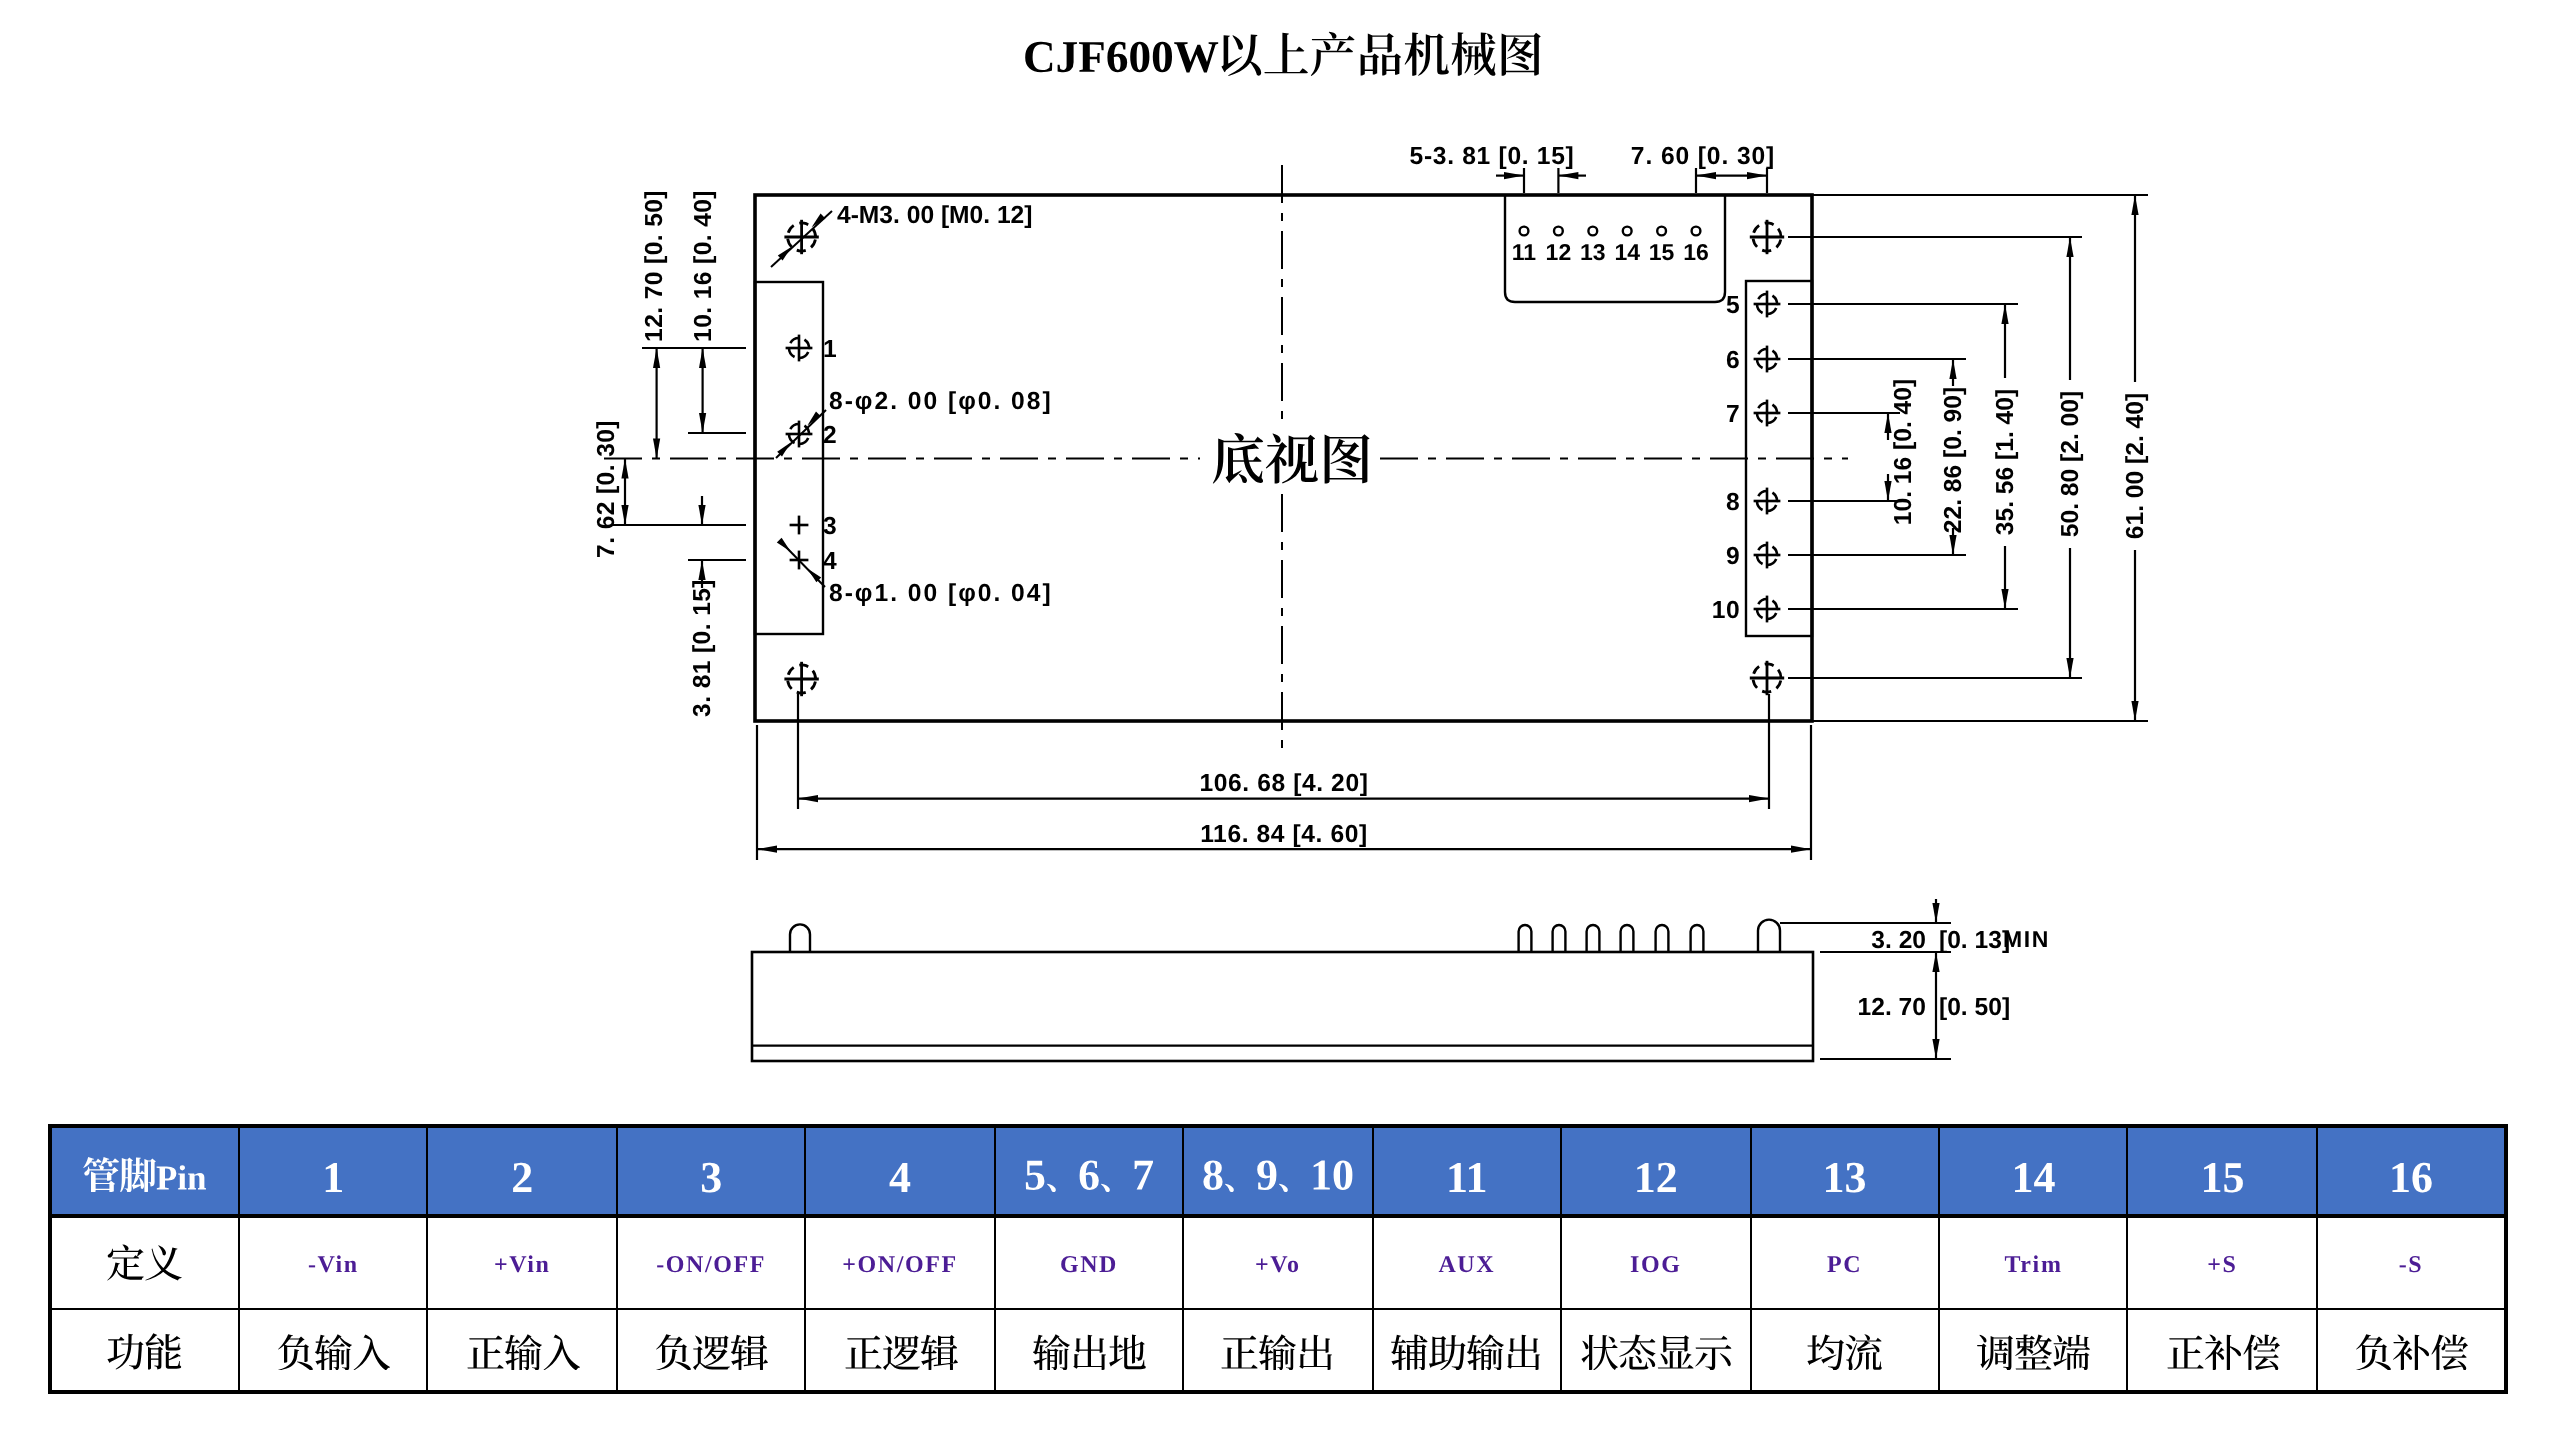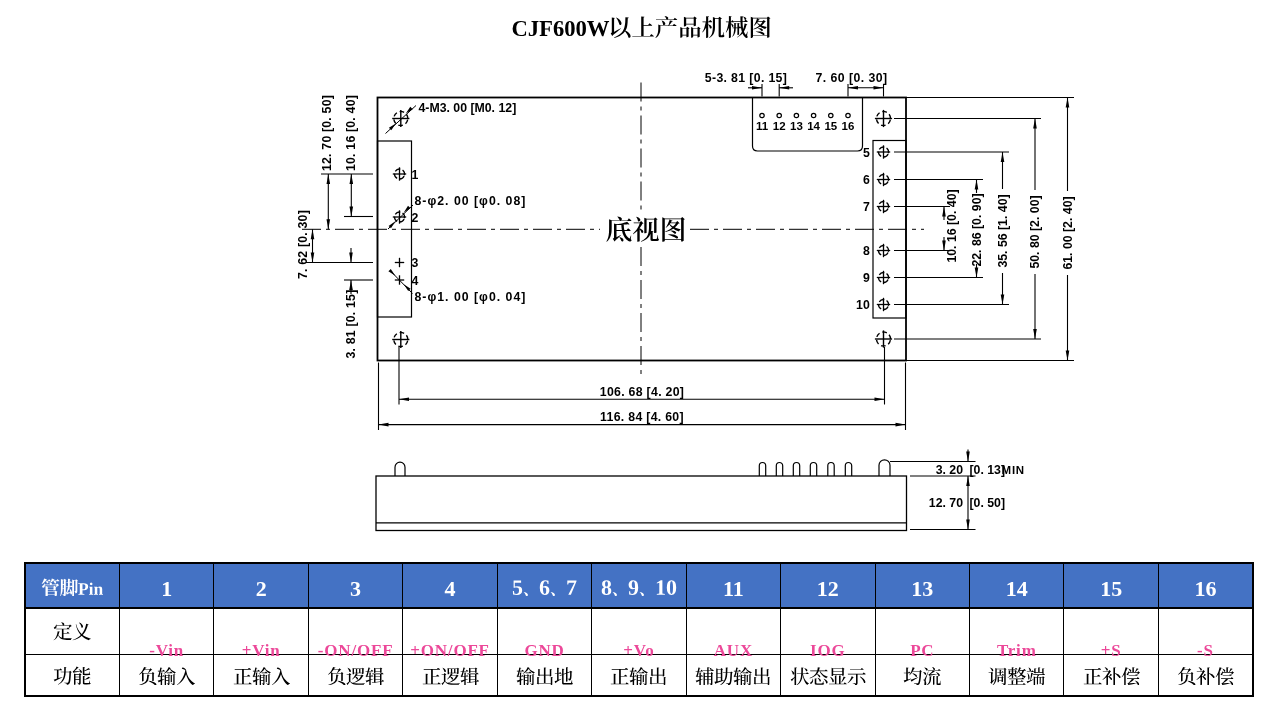--- a/index.html
+++ b/index.html
@@ -6,21 +6,21 @@
 .ptab{position:absolute;left:24px;top:562px;width:1230px;height:135px;border-collapse:collapse;table-layout:fixed}
 .ptab td{border:1px solid #000;text-align:center;vertical-align:middle;padding:0}
 .ptab tr.hd td{background:#4472C4;border-bottom:2px solid #000;height:45px}
 .ptab tr.r2 td{height:46px}
 .ptab tr.r3 td{height:42px}
 .ptab td:first-child{border-left:2px solid #000}
 .ptab td:last-child{border-right:2px solid #000}
 .ptab tr.hd td{border-top:2px solid #000}
 .ptab tr.r3 td{border-bottom:2px solid #000}
 .lt{font-family:"Liberation Serif",serif;font-weight:700;font-size:22px;color:#fff;position:relative;top:3.5px}
-.lt2{font-family:"Liberation Serif",serif;font-weight:700;font-size:17px;letter-spacing:0.8px;color:#ec4899;position:relative;top:20px}
+.lt2{font-family:"Liberation Serif",serif;font-weight:700;font-size:12px;letter-spacing:0.8px;color:#4c1d95;position:relative;top:1px}
 </style></head><body>
 <svg width="1280" height="720" viewBox="0 0 1280 720" style="position:absolute;left:0;top:0">
     <path d="M520.5 36.1Q516.8 36.1 514.7 34.1Q512.6 32.2 512.6 28.7Q512.6 24.9 514.6 22.9Q516.6 20.9 520.5 20.9Q523.1 20.9 525.8 21.7L525.9 25.2H524.9L524.6 23.1Q523.1 22.1 521.2 22.1Q518.6 22.1 517.4 23.7Q516.3 25.3 516.3 28.6Q516.3 31.7 517.5 33.4Q518.7 35.0 521.1 35.0Q522.3 35.0 523.3 34.7Q524.2 34.3 524.7 33.9L525.1 31.4H526.1L526.0 35.2Q525.0 35.6 523.5 35.9Q521.9 36.1 520.5 36.1Z M533.3 22.2 531.5 21.9V21.1H538.5V21.9L536.8 22.2V31.1Q536.8 33.5 535.5 34.8Q534.2 36.1 531.7 36.1Q530.9 36.1 530.1 36.0Q529.3 35.9 528.8 35.8V32.4H529.8L530.1 34.4Q530.3 34.7 530.7 34.8Q531.1 35.0 531.6 35.0Q532.3 35.0 532.8 34.4Q533.3 33.9 533.3 32.9Z M544.9 29.6V34.8L547.3 35.1V35.9H539.7V35.1L541.4 34.8V22.2L539.5 21.9V21.1H551.8V25.1H550.8L550.5 22.5Q549.9 22.4 548.7 22.4Q547.4 22.3 546.7 22.3H544.9V28.4H548.5L548.8 26.5H549.8V31.5H548.8L548.5 29.6Z M563.6 31.3Q563.6 33.6 562.4 34.9Q561.2 36.1 558.9 36.1Q556.4 36.1 555.1 34.2Q553.7 32.3 553.7 28.6Q553.7 26.2 554.4 24.5Q555.1 22.7 556.4 21.8Q557.7 20.9 559.3 20.9Q561.1 20.9 562.7 21.4V24.8H561.7L561.2 22.6Q560.5 22.1 559.6 22.1Q558.5 22.1 557.8 23.5Q557.1 24.9 557.0 27.4Q558.2 26.9 559.3 26.9Q561.4 26.9 562.5 28.0Q563.6 29.2 563.6 31.3ZM558.9 35.0Q559.7 35.0 560.0 34.1Q560.3 33.3 560.3 31.5Q560.3 30.0 559.9 29.1Q559.5 28.3 558.6 28.3Q557.8 28.3 556.9 28.5V28.6Q556.9 35.0 558.9 35.0Z M574.7 28.4Q574.7 36.1 569.8 36.1Q567.5 36.1 566.3 34.2Q565.1 32.2 565.1 28.4Q565.1 24.8 566.3 22.8Q567.5 20.9 569.9 20.9Q572.2 20.9 573.5 22.8Q574.7 24.7 574.7 28.4ZM571.4 28.4Q571.4 25.0 571.0 23.5Q570.7 22.0 569.8 22.0Q569.0 22.0 568.7 23.4Q568.3 24.9 568.3 28.4Q568.3 32.0 568.7 33.5Q569.0 35.0 569.8 35.0Q570.6 35.0 571.0 33.5Q571.4 32.0 571.4 28.4Z M586.0 28.4Q586.0 36.1 581.1 36.1Q578.8 36.1 577.6 34.2Q576.4 32.2 576.4 28.4Q576.4 24.8 577.6 22.8Q578.8 20.9 581.2 20.9Q583.5 20.9 584.8 22.8Q586.0 24.7 586.0 28.4ZM582.7 28.4Q582.7 25.0 582.3 23.5Q582.0 22.0 581.1 22.0Q580.3 22.0 580.0 23.4Q579.6 24.9 579.6 28.4Q579.6 32.0 580.0 33.5Q580.3 35.0 581.1 35.0Q581.9 35.0 582.3 33.5Q582.7 32.0 582.7 28.4Z M603.4 36.2H602.0L598.3 27.1L594.7 36.2H593.3L588.4 22.2L587.1 21.9V21.1H593.8V21.9L592.1 22.2L595.2 31.0L598.7 22.4H600.1L603.5 31.0L606.1 22.2L604.3 21.9V21.1H609.1V21.9L607.8 22.2Z" fill="#000"></path>
     <path d="M615.0 17.9Q614.9 18.2 614.7 18.3Q614.5 18.5 614.1 18.6V19.4H611.8V18.0V17.6ZM611.3 33.3Q611.9 33.1 612.9 32.6Q613.9 32.0 615.2 31.3Q616.5 30.7 617.9 29.8Q619.4 29.0 620.9 28.2L621.0 28.5Q620.2 29.2 618.9 30.3Q617.6 31.4 616.0 32.8Q614.4 34.1 612.5 35.5ZM613.5 18.5 614.1 18.8V33.3L612.0 34.2L613.0 33.3Q613.3 34.0 613.1 34.6Q613.0 35.2 612.8 35.6Q612.5 35.9 612.2 36.1L610.7 33.3Q611.4 33.0 611.6 32.7Q611.8 32.5 611.8 32.1V18.5ZM628.7 17.5Q628.7 17.8 628.5 18.0Q628.3 18.2 627.8 18.2Q627.7 20.7 627.6 22.8Q627.4 25.0 627.0 26.9Q626.5 28.7 625.7 30.3Q624.8 32.0 623.4 33.3Q621.9 34.7 619.7 35.9Q617.5 37.0 614.3 38.0L614.1 37.6Q617.3 36.1 619.4 34.5Q621.5 33.0 622.7 31.2Q623.9 29.4 624.4 27.2Q625.0 25.1 625.2 22.6Q625.3 20.2 625.4 17.2ZM624.5 30.3Q626.6 31.1 627.9 32.0Q629.1 33.0 629.8 34.0Q630.4 34.9 630.5 35.7Q630.7 36.6 630.4 37.1Q630.1 37.7 629.6 37.8Q629.0 37.9 628.4 37.4Q628.2 36.5 627.8 35.6Q627.4 34.6 626.8 33.7Q626.2 32.8 625.6 31.9Q624.9 31.1 624.3 30.4ZM616.5 17.6Q618.3 18.5 619.4 19.5Q620.4 20.5 620.9 21.5Q621.4 22.4 621.5 23.2Q621.5 23.9 621.2 24.4Q620.9 24.9 620.4 24.9Q619.9 25.0 619.3 24.5Q619.1 23.4 618.6 22.2Q618.1 21.0 617.5 19.8Q616.8 18.7 616.2 17.7Z M641.2 16.4 644.4 16.7Q644.4 17.0 644.2 17.2Q644.0 17.3 643.6 17.4V36.3H641.2ZM642.5 25.1H648.1L649.5 23.3Q649.5 23.3 649.8 23.5Q650.1 23.7 650.5 24.0Q650.9 24.3 651.4 24.7Q651.8 25.1 652.2 25.4Q652.1 25.8 651.6 25.8H642.5ZM632.2 36.0H649.8L651.3 34.1Q651.3 34.1 651.5 34.3Q651.8 34.5 652.3 34.8Q652.7 35.2 653.2 35.5Q653.6 35.9 654.0 36.3Q653.9 36.6 653.3 36.6H632.4Z M658.3 25.2V24.5L660.8 25.4H660.4V28.1Q660.4 29.2 660.3 30.5Q660.2 31.7 659.7 33.1Q659.2 34.4 658.3 35.7Q657.3 36.9 655.7 38.0L655.4 37.7Q656.7 36.2 657.3 34.6Q657.9 33.0 658.1 31.3Q658.3 29.6 658.3 28.1V25.4ZM674.0 23.8Q674.0 23.8 674.3 24.0Q674.5 24.1 674.9 24.4Q675.3 24.7 675.8 25.1Q676.2 25.4 676.5 25.7Q676.5 25.9 676.3 26.0Q676.2 26.1 675.9 26.1H659.6V25.4H672.7ZM672.9 21.1Q672.8 21.3 672.6 21.5Q672.4 21.6 672.0 21.6Q671.6 22.3 671.0 23.0Q670.5 23.8 669.8 24.5Q669.2 25.3 668.6 25.9H668.2Q668.5 25.2 668.8 24.2Q669.1 23.2 669.4 22.2Q669.7 21.3 669.9 20.5ZM661.8 20.4Q663.2 20.9 664.0 21.5Q664.8 22.2 665.0 22.8Q665.3 23.4 665.3 23.9Q665.2 24.5 664.8 24.8Q664.5 25.1 664.0 25.1Q663.5 25.1 663.0 24.7Q663.0 24.0 662.8 23.2Q662.5 22.5 662.2 21.8Q661.9 21.1 661.6 20.5ZM674.8 17.8Q674.8 17.8 675.0 18.0Q675.3 18.2 675.7 18.5Q676.1 18.8 676.5 19.1Q676.9 19.5 677.3 19.8Q677.2 20.1 676.6 20.1H656.1L655.9 19.5H673.5ZM664.6 15.9Q666.0 16.1 666.8 16.4Q667.6 16.8 667.9 17.3Q668.3 17.7 668.2 18.2Q668.2 18.7 667.9 19.0Q667.6 19.3 667.2 19.4Q666.7 19.4 666.2 19.1Q666.1 18.2 665.6 17.4Q665.0 16.6 664.4 16.1Z M683.9 17.7V16.7L686.3 17.7H694.7V18.4H686.2V25.7Q686.2 25.8 685.9 26.0Q685.6 26.1 685.2 26.3Q684.8 26.4 684.3 26.4H683.9ZM693.7 17.7H693.4L694.5 16.5L696.9 18.3Q696.8 18.4 696.5 18.5Q696.2 18.7 695.9 18.8V25.6Q695.9 25.7 695.6 25.8Q695.3 26.0 694.8 26.1Q694.4 26.2 694.0 26.2H693.7ZM685.1 23.8H694.8V24.4H685.1ZM680.3 27.9V27.0L682.5 27.9H687.7V28.6H682.4V37.0Q682.4 37.1 682.1 37.3Q681.9 37.4 681.4 37.6Q681.0 37.7 680.6 37.7H680.3ZM686.4 27.9H686.2L687.3 26.8L689.6 28.5Q689.5 28.6 689.2 28.8Q689.0 28.9 688.6 29.0V36.6Q688.6 36.7 688.3 36.8Q688.0 37.0 687.6 37.1Q687.2 37.3 686.8 37.3H686.4ZM681.1 34.8H687.5V35.5H681.1ZM691.1 27.9V27.0L693.3 27.9H698.8V28.6H693.2V37.0Q693.2 37.1 693.0 37.3Q692.7 37.5 692.3 37.6Q691.9 37.7 691.4 37.7H691.1ZM697.5 27.9H697.2L698.3 26.7L700.6 28.5Q700.5 28.6 700.3 28.8Q700.0 28.9 699.7 29.0V36.8Q699.7 36.9 699.3 37.0Q699.0 37.2 698.6 37.3Q698.2 37.4 697.8 37.4H697.5ZM691.8 34.8H698.5V35.5H691.8Z M713.9 18.0H720.1V18.7H713.9ZM712.9 18.0V17.8V17.1L715.4 18.0H715.0V26.2Q715.0 27.9 714.9 29.5Q714.7 31.1 714.1 32.7Q713.6 34.2 712.4 35.5Q711.3 36.9 709.3 37.9L709.0 37.7Q710.7 36.2 711.6 34.4Q712.4 32.6 712.6 30.5Q712.9 28.5 712.9 26.2ZM718.6 18.0H718.4L719.5 16.7L721.8 18.6Q721.7 18.8 721.4 18.9Q721.2 19.0 720.8 19.0V34.7Q720.8 34.9 720.9 35.0Q721.0 35.2 721.2 35.2H721.7Q721.9 35.2 722.0 35.2Q722.2 35.2 722.3 35.1Q722.4 35.1 722.5 35.1Q722.6 35.1 722.6 34.9Q722.7 34.7 722.9 34.3Q723.0 33.8 723.1 33.2Q723.3 32.6 723.4 32.0H723.6L723.7 35.0Q724.1 35.2 724.3 35.4Q724.4 35.6 724.4 36.0Q724.4 36.6 723.8 36.9Q723.1 37.2 721.5 37.2H720.5Q719.7 37.2 719.3 37.0Q718.9 36.8 718.8 36.4Q718.6 36.0 718.6 35.3ZM702.4 21.6H708.9L710.1 19.9Q710.1 19.9 710.3 20.1Q710.5 20.3 710.9 20.6Q711.2 20.9 711.6 21.3Q711.9 21.6 712.2 21.9Q712.1 22.3 711.6 22.3H702.6ZM705.8 21.6H708.1V22.0Q707.4 25.0 706.1 27.7Q704.7 30.3 702.6 32.4L702.3 32.1Q703.2 30.7 703.9 28.9Q704.6 27.2 705.0 25.3Q705.5 23.5 705.8 21.6ZM706.1 16.2 709.1 16.5Q709.1 16.7 708.9 16.9Q708.7 17.0 708.2 17.1V37.2Q708.2 37.3 708.0 37.5Q707.7 37.6 707.3 37.8Q706.9 37.9 706.5 37.9H706.1ZM708.2 24.2Q709.6 24.7 710.4 25.3Q711.1 25.8 711.5 26.4Q711.8 27.0 711.7 27.5Q711.7 28.0 711.4 28.3Q711.1 28.5 710.7 28.6Q710.3 28.6 709.8 28.2Q709.8 27.6 709.5 26.9Q709.2 26.2 708.8 25.5Q708.4 24.9 708.0 24.4Z M730.8 23.2Q732.0 23.8 732.7 24.4Q733.3 25.0 733.4 25.5Q733.6 26.1 733.4 26.4Q733.2 26.8 732.8 26.9Q732.4 27.0 732.0 26.6Q732.0 26.1 731.7 25.5Q731.5 24.9 731.1 24.3Q730.8 23.8 730.5 23.4ZM731.7 16.4Q731.7 16.6 731.5 16.8Q731.3 17.0 730.9 17.0V37.1Q730.9 37.2 730.6 37.4Q730.4 37.6 730.0 37.7Q729.7 37.9 729.3 37.9H728.9V16.1ZM730.6 22.1Q730.1 25.1 729.0 27.7Q727.9 30.3 726.2 32.5L725.8 32.2Q726.6 30.7 727.1 29.0Q727.6 27.2 728.0 25.4Q728.4 23.5 728.6 21.7H730.6ZM732.3 20.1Q732.3 20.1 732.6 20.4Q733.0 20.7 733.4 21.1Q733.9 21.5 734.2 21.9Q734.1 22.3 733.6 22.3H726.0L725.8 21.6H731.3ZM747.4 24.3Q747.3 24.7 746.6 24.7Q746.1 26.5 745.4 28.4Q744.7 30.2 743.6 31.9Q742.5 33.6 740.9 35.1Q739.3 36.5 737.2 37.6L737.0 37.3Q738.8 36.0 740.1 34.4Q741.4 32.8 742.3 31.0Q743.2 29.2 743.8 27.3Q744.4 25.4 744.6 23.6ZM739.7 23.3Q739.7 23.5 739.6 23.6Q739.4 23.8 739.1 23.8V34.4Q739.1 34.5 738.8 34.6Q738.6 34.8 738.3 34.9Q738.0 35.0 737.7 35.0H737.4V23.1ZM743.4 16.5Q743.4 16.8 743.2 16.9Q743.0 17.1 742.6 17.2Q742.5 19.9 742.6 22.5Q742.6 25.1 742.9 27.4Q743.2 29.6 743.9 31.5Q744.5 33.3 745.6 34.5Q745.9 34.7 746.0 34.7Q746.1 34.7 746.2 34.3Q746.5 33.9 746.8 33.1Q747.0 32.4 747.3 31.6L747.6 31.7L747.1 35.5Q747.6 36.4 747.7 36.9Q747.8 37.4 747.5 37.6Q747.2 37.9 746.8 37.9Q746.3 37.9 745.9 37.7Q745.4 37.5 745.0 37.2Q744.7 36.8 744.4 36.5Q743.0 35.0 742.2 32.8Q741.4 30.7 741.0 28.1Q740.6 25.5 740.5 22.5Q740.4 19.5 740.4 16.2ZM736.6 23.2Q736.6 23.5 736.4 23.6Q736.3 23.8 735.8 23.8V27.6Q735.8 29.1 735.6 30.8Q735.3 32.5 734.6 34.0Q733.9 35.6 732.5 36.8L732.2 36.5Q733.1 35.3 733.5 33.8Q733.9 32.2 734.0 30.6Q734.2 29.0 734.2 27.6V23.0ZM739.8 26.2Q739.8 26.2 740.1 26.5Q740.4 26.8 740.7 27.2Q741.1 27.5 741.3 27.9Q741.2 28.2 740.8 28.2H732.7L732.5 27.6H739.0ZM745.5 19.6Q745.5 19.6 745.9 19.9Q746.3 20.2 746.8 20.6Q747.3 21.1 747.8 21.5Q747.7 21.9 747.1 21.9H734.2L734.0 21.2H744.3ZM743.6 16.8Q744.7 17.0 745.3 17.4Q745.9 17.7 746.1 18.1Q746.3 18.5 746.3 18.9Q746.2 19.2 745.9 19.5Q745.7 19.7 745.3 19.7Q744.9 19.7 744.5 19.4Q744.5 18.7 744.1 18.1Q743.8 17.4 743.4 17.0Z M753.0 37.0Q753.0 37.1 752.7 37.3Q752.5 37.6 752.1 37.7Q751.7 37.9 751.2 37.9H750.8V17.7V16.7L753.2 17.7H768.1V18.4H753.0ZM766.9 17.7 768.0 16.4 770.4 18.3Q770.2 18.5 770.0 18.6Q769.7 18.7 769.4 18.8V37.0Q769.4 37.1 769.1 37.3Q768.7 37.4 768.3 37.6Q767.9 37.7 767.5 37.7H767.1V17.7ZM759.7 19.6Q759.6 19.9 758.9 19.8Q758.5 20.8 757.7 21.9Q757.0 23.0 756.0 24.0Q755.1 25.0 754.0 25.8L753.8 25.5Q754.6 24.5 755.2 23.3Q755.8 22.0 756.3 20.8Q756.8 19.5 757.0 18.5ZM758.0 28.2Q759.6 28.1 760.6 28.3Q761.6 28.5 762.1 28.9Q762.6 29.2 762.8 29.6Q762.9 30.1 762.8 30.4Q762.7 30.7 762.4 30.9Q762.0 31.0 761.6 30.9Q761.2 30.4 760.2 29.7Q759.2 29.0 757.9 28.6ZM755.9 31.4Q758.4 31.3 760.1 31.6Q761.7 31.9 762.7 32.3Q763.7 32.8 764.1 33.3Q764.5 33.8 764.5 34.2Q764.4 34.7 764.1 34.9Q763.7 35.1 763.2 35.0Q762.6 34.5 761.5 33.9Q760.4 33.3 758.9 32.8Q757.5 32.2 755.8 31.8ZM756.9 21.8Q757.8 23.3 759.4 24.3Q760.9 25.3 762.9 26.0Q764.8 26.7 766.9 27.0L766.9 27.2Q766.3 27.4 765.9 27.9Q765.5 28.3 765.3 29.1Q762.3 28.1 760.0 26.4Q757.7 24.8 756.6 22.0ZM762.6 21.1 763.8 20.0 765.8 21.7Q765.7 21.9 765.5 22.0Q765.3 22.0 764.9 22.0Q763.2 24.6 760.3 26.5Q757.5 28.4 753.6 29.4L753.4 29.1Q755.5 28.2 757.4 27.0Q759.2 25.8 760.7 24.3Q762.1 22.8 762.8 21.1ZM763.8 21.1V21.8H757.0L757.6 21.1ZM768.2 35.4V36.1H751.9V35.4Z" fill="#000"></path>
     <rect x="377.5" y="97.5" width="528.5" height="263.0" fill="none" stroke="#000" stroke-width="1.8"></rect>
     <rect x="377.5" y="141" width="34" height="176" fill="none" stroke="#000" stroke-width="1.2"></rect>
     <rect x="873" y="140.5" width="33" height="177.5" fill="none" stroke="#000" stroke-width="1.2"></rect>
     <path d="M752.5,97.5 V146 Q752.5,151 757.5,151 H857.5 Q862.5,151 862.5,146 V97.5" fill="none" stroke="#000" stroke-width="1.2"></path>
     <line x1="302" y1="229.3" x2="600" y2="229.3" stroke="#000" stroke-width="1.0" stroke-dasharray="19 5 4 5"></line>
     <line x1="690" y1="229.3" x2="924" y2="229.3" stroke="#000" stroke-width="1.0" stroke-dasharray="19 5 4 5"></line>

